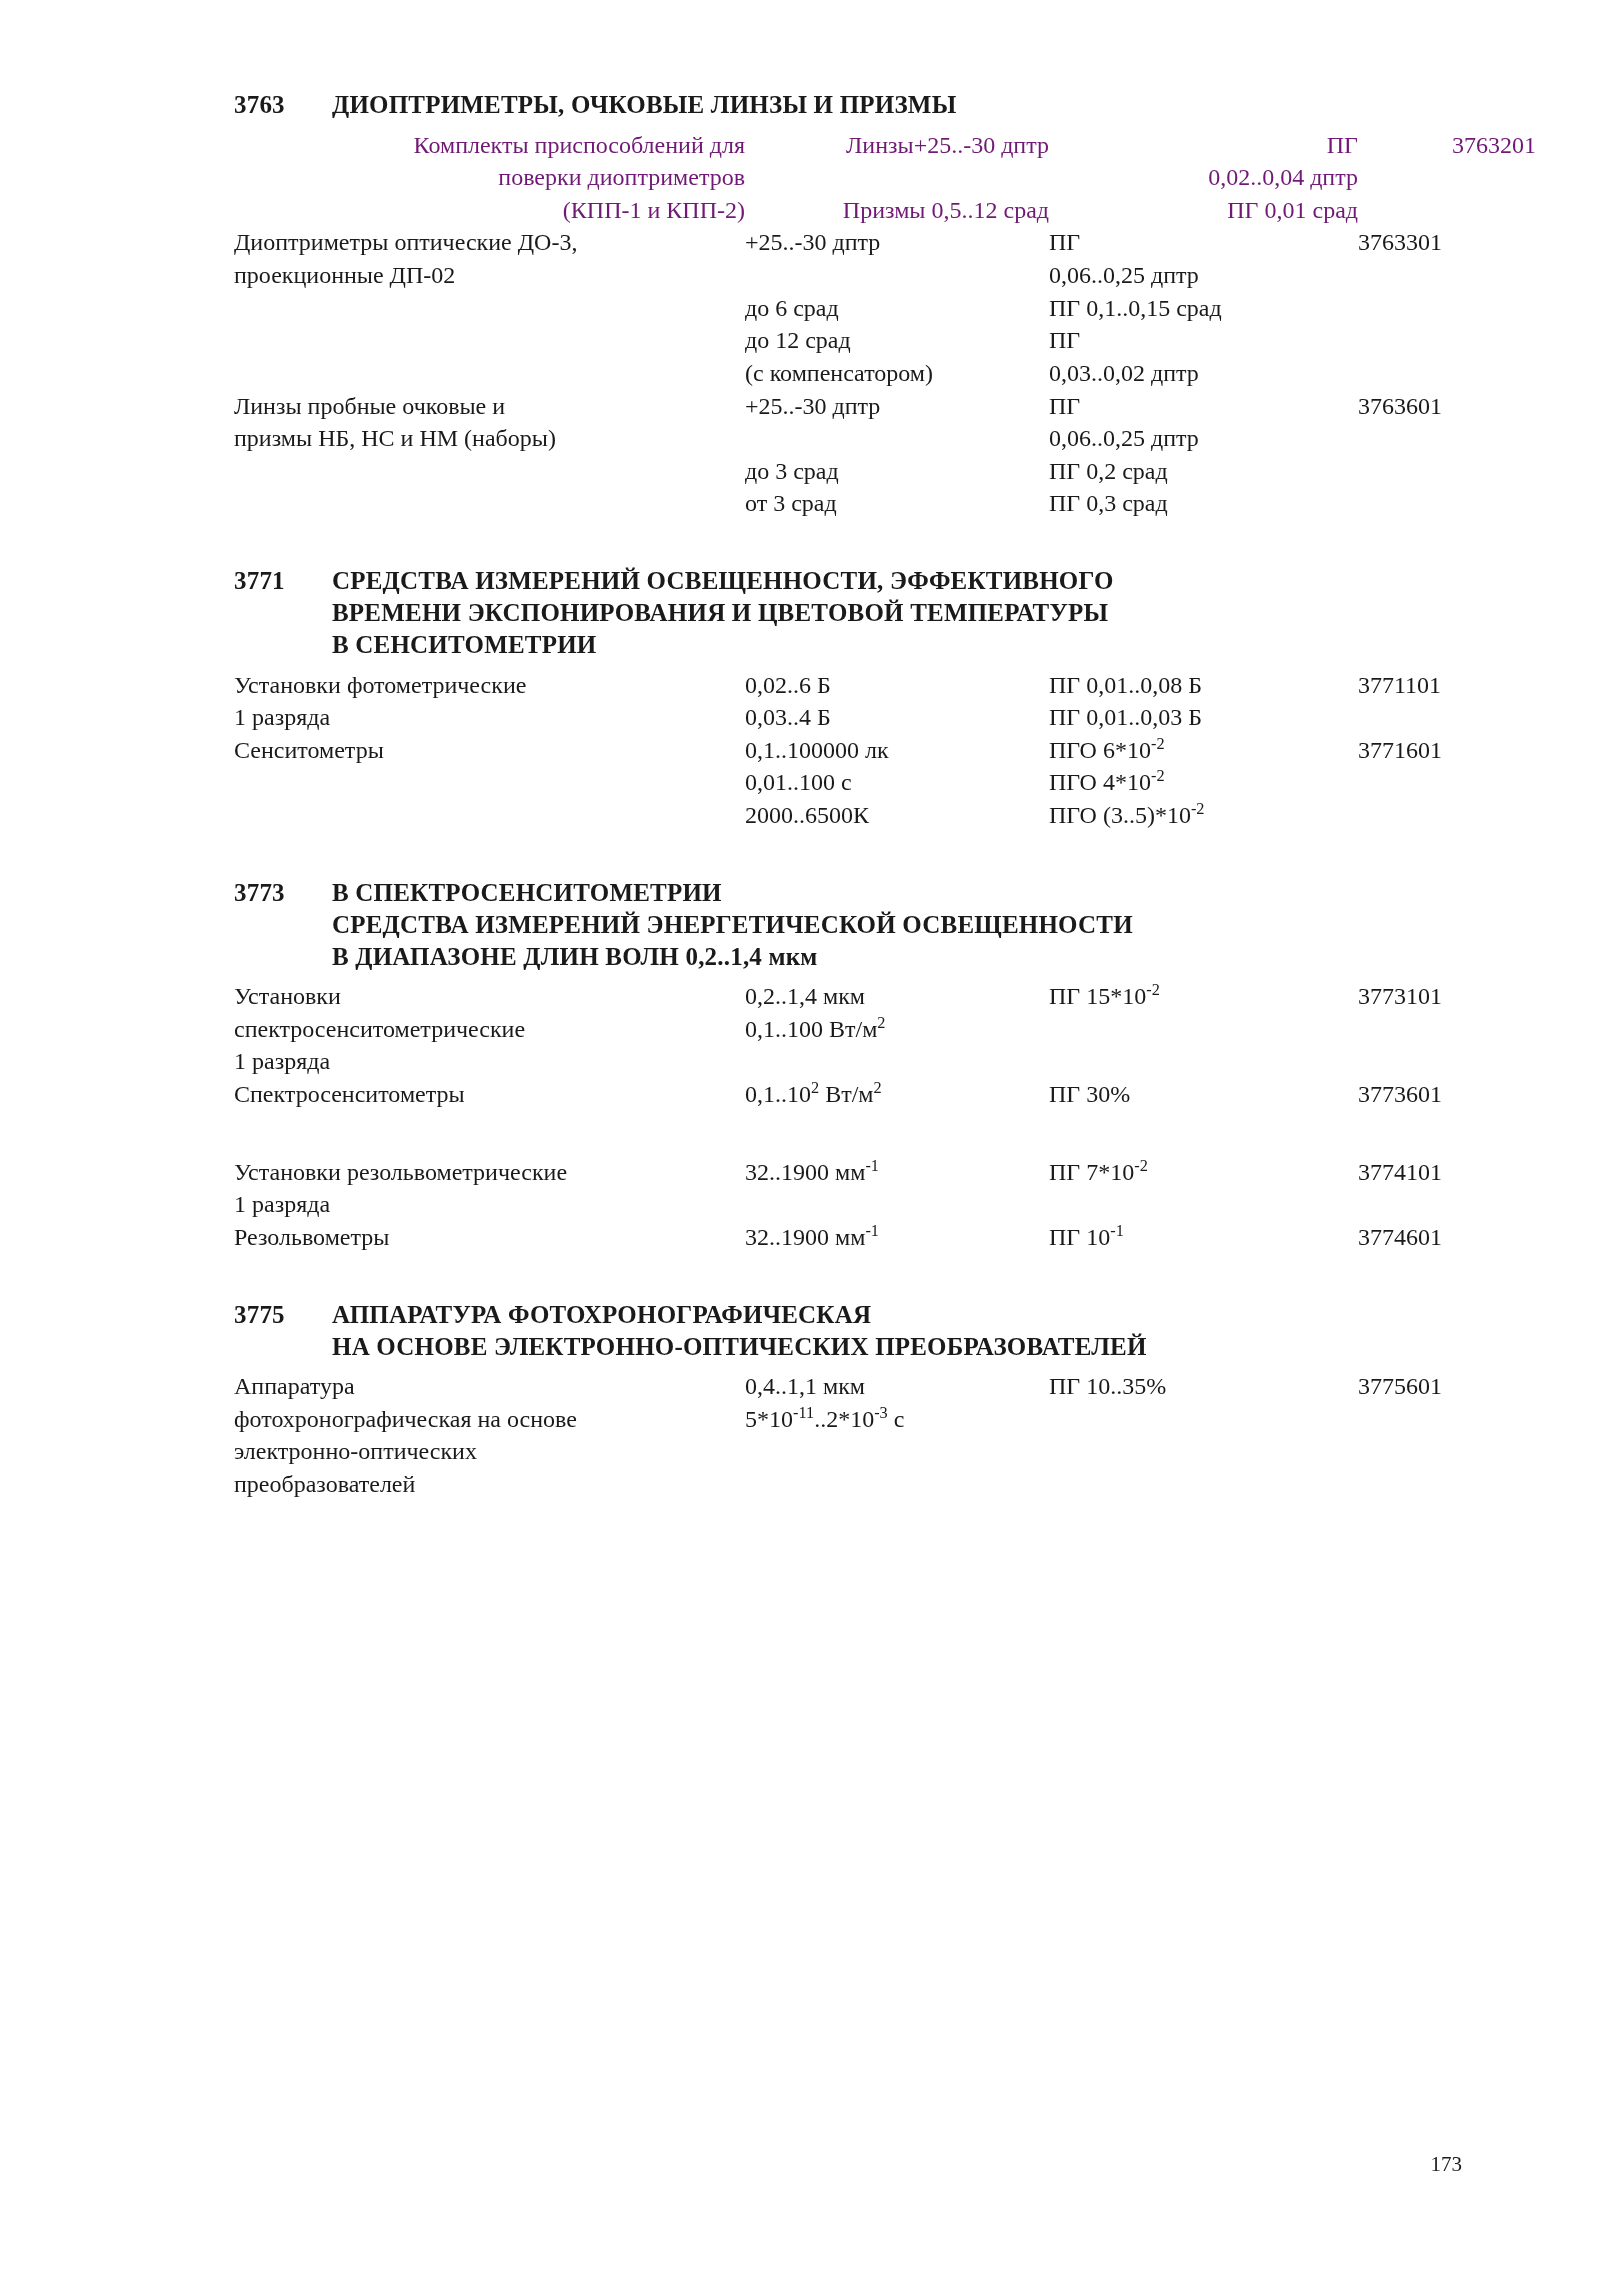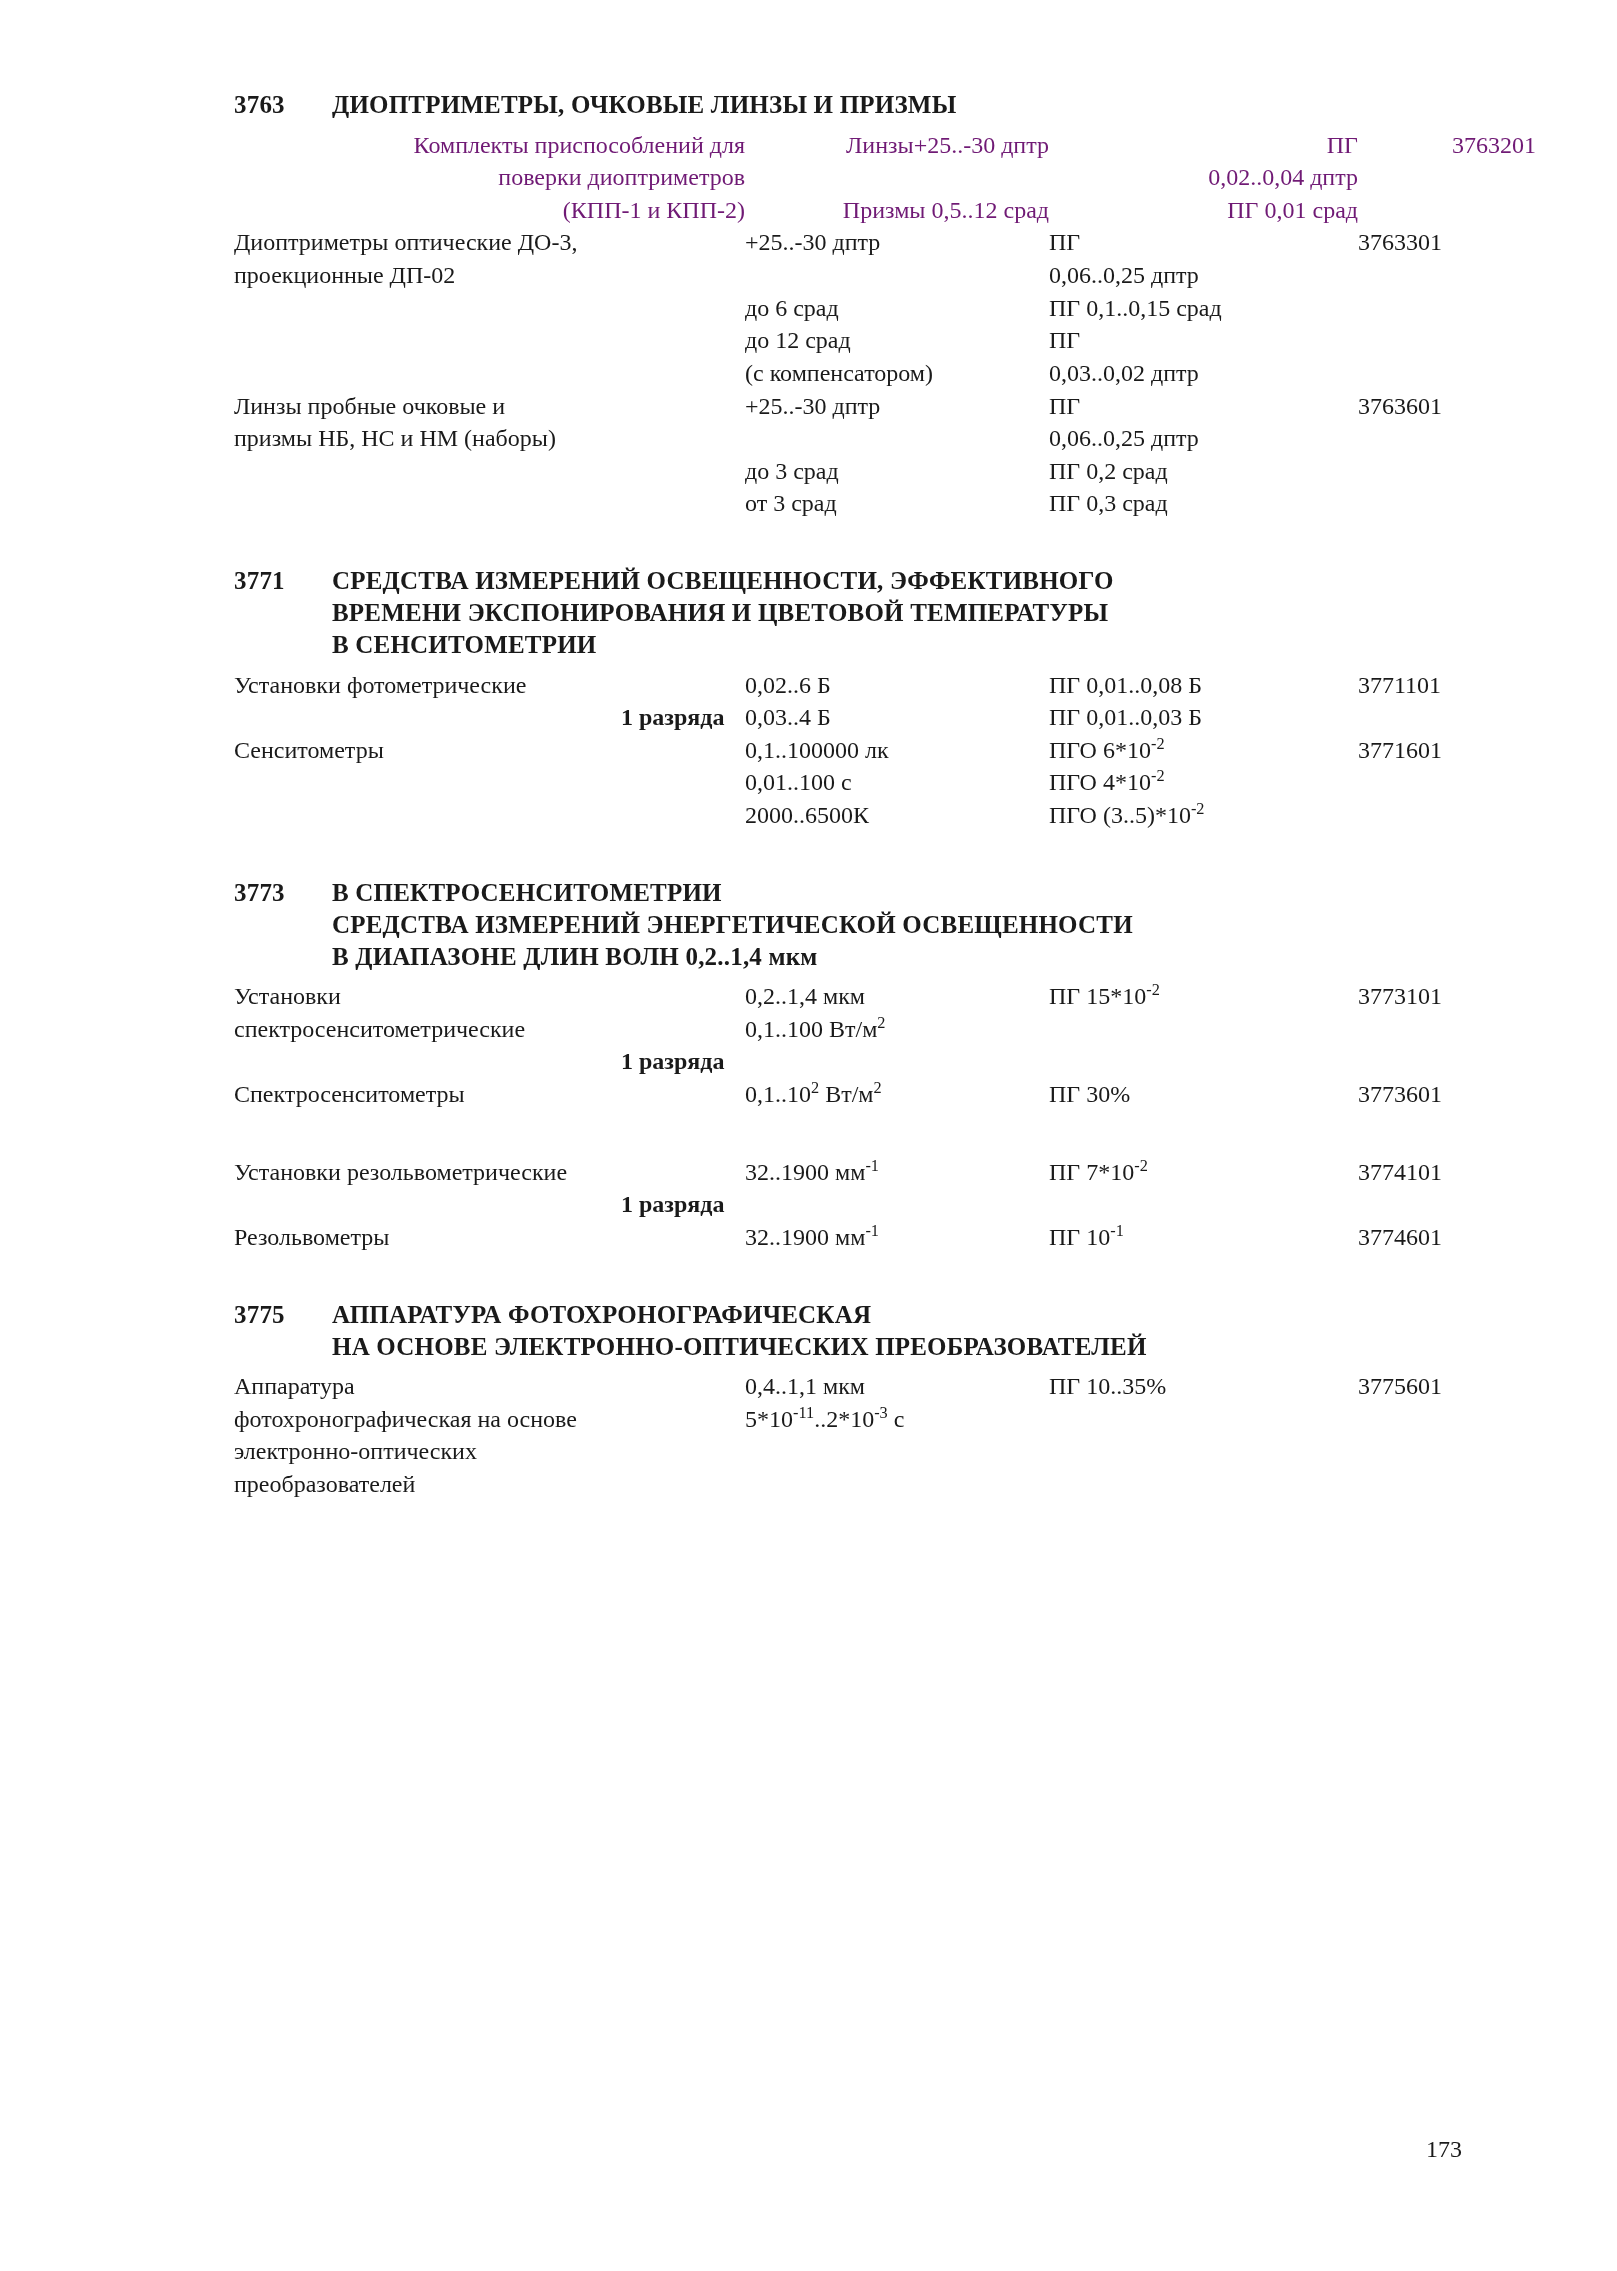--- a/index.html
+++ b/index.html
@@ -66,32 +66,32 @@
     padding: 0;
     font-size: 24px;
     line-height: 1.36;
   }
   td.c-name   { width: 511px; padding-left: 7.5px; }
   td.c-range  { width: 304px; }
   td.c-err    { width: 309px; }
   td.c-code   { width: 178px; text-align: left; }
 
   .ln { display: block; white-space: nowrap; }
-  .indent-right { text-align: right; padding-right: 20.6px; font-weight: bold; }
+  .indent-right { padding-right: 20.6px; }
 
   sup { font-size: 0.68em; vertical-align: super; line-height: 0; }
 
   .faded { color: #701a75; text-align: right; }
   .gap-l { height: 45px; }
 
   .pageno {
     position: absolute;
     right: 155px;
-    bottom: 108px;
-    font-size: 24px;
+    bottom: 94px;
+    font-size: 21px;
     font-family: "Liberation Serif", serif;
   }
 </style>
 </head>
 <body>
 
 <div class="page">
   <div class="content" id="content">
       <div class="section">
         <div class="sec-head">

